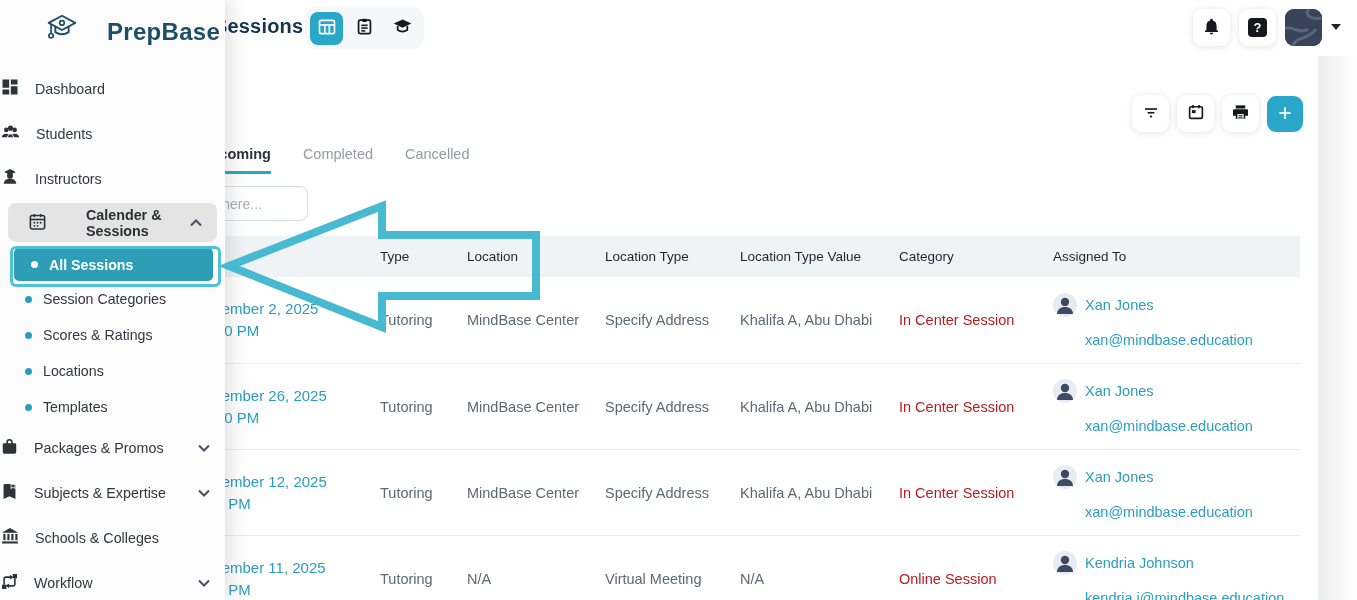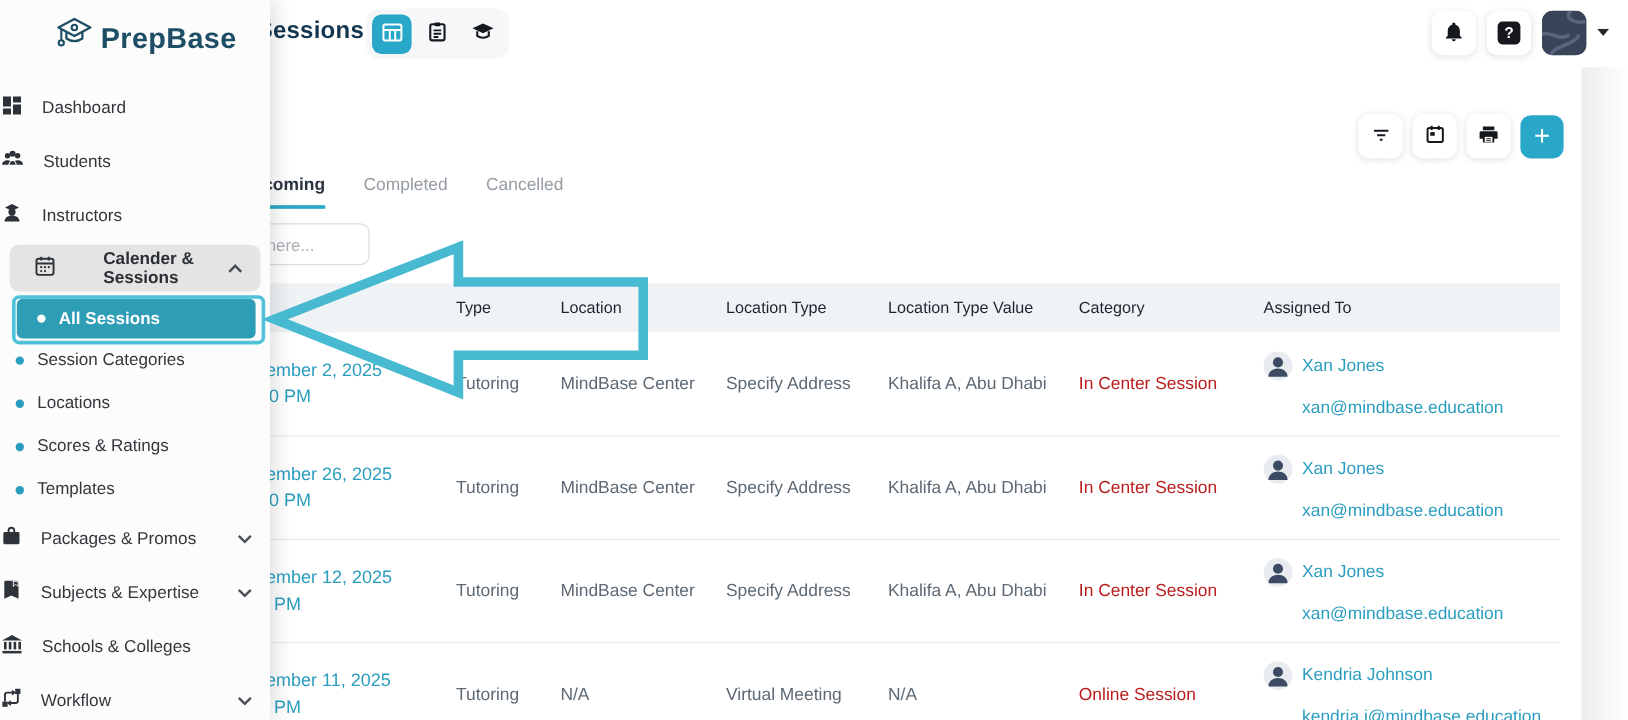--- a/index.html
+++ b/index.html
@@ -44,29 +44,29 @@
   .who { display:flex; align-items:center; gap:8px; }
   .row-avatar { width:24px; height:24px; border-radius:50%; background:#e8ecf1; display:flex; align-items:flex-end; justify-content:center; overflow:hidden; flex:0 0 24px; }
   .assigned a { color:#2b9dbf; text-decoration:none; }
   .assigned .email { margin-left:32px; }
 
   
   .edge-fade { position:absolute; left:1318px; top:56px; width:39px; height:544px; background:linear-gradient(to right, rgba(120,125,130,.14), rgba(120,125,130,0)); z-index:2; }
 
   
   .drawer { position:absolute; left:0; top:0; width:225px; height:600px; background:#fcfcfc; box-shadow:4px 0 18px rgba(30,30,30,.15); z-index:10; }
-  .brand { display:flex; align-items:center; gap:4px; padding:11px 0 0 44px;text-align:right; }
+  .brand { display:flex; align-items:center; gap:27px; padding:11px 0 0 44px;text-align:right; }
   .brand-name { font-size:24px; font-weight:700; color:#1d4e66; letter-spacing:.3px; }
   .nav { margin-top:13px; }
   .nav-item { height:45px; display:flex; align-items:center; font-size:14.3px; color:#33373c; cursor:pointer; position:relative; }
   .nav-item .nlabel { margin-left:15px; }
   .nav-item.nav-active { height:39px; margin:2px 8px; padding-left:20px; background:#e4e4e4; border-radius:8px; font-weight:600; color:#2b2f34;gap:24px; }
   .chev { position:absolute; right:15px; top:50%; transform:translateY(-50%); display:flex; }
   .submenu { margin-top:6px; }
-  .sub-item { height:36px; display:flex; align-items:center; padding-left:13px; font-size:14.2px; color:#33373c; cursor:pointer; }
+  .sub-item { height:36px; display:flex; align-items:center; padding-left:25px; font-size:14.2px; color:#33373c; cursor:pointer; }
   .dot { width:7px; height:7px; border-radius:50%; background:#2b9dbf; flex:0 0 7px; }
   .sub-item .nlabel { margin-left:11px; }
   .sub-item.sub-active { height:33px; margin-left:14px; width:199px; background:#2e9eb7; border-radius:5px; padding-left:17px; color:#fff; font-weight:700; }
   .sub-item.sub-active .dot { background:#fff; }
 
   
   .annotation-highlight { position:absolute; left:10px; top:246px; width:211px; height:41px; border:3px solid #4fc2da; border-radius:6px; z-index:11; pointer-events:none; }
   .annotation-arrow { position:absolute; left:0; top:0; width:1357px; height:600px; z-index:12; pointer-events:none; }
 </style>
 </head>
@@ -363,25 +363,25 @@
         <div class="sub-item sub-active">
           <span class="dot"></span>
           <span class="nlabel">All Sessions</span>
         </div>
         <div class="sub-item">
           <span class="dot"></span>
           <span class="nlabel">Session Categories</span>
         </div>
         <div class="sub-item">
           <span class="dot"></span>
-          <span class="nlabel">Locations</span>
+          <span class="nlabel">Scores &amp; Ratings</span>
         </div>
         <div class="sub-item">
           <span class="dot"></span>
-          <span class="nlabel">Scores &amp; Ratings</span>
+          <span class="nlabel">Locations</span>
         </div>
         <div class="sub-item">
           <span class="dot"></span>
           <span class="nlabel">Templates</span>
         </div>
       </div>
 
       <div class="nav-item">
         <span>
           <svg width="19" height="19" viewBox="0 0 24 24">

